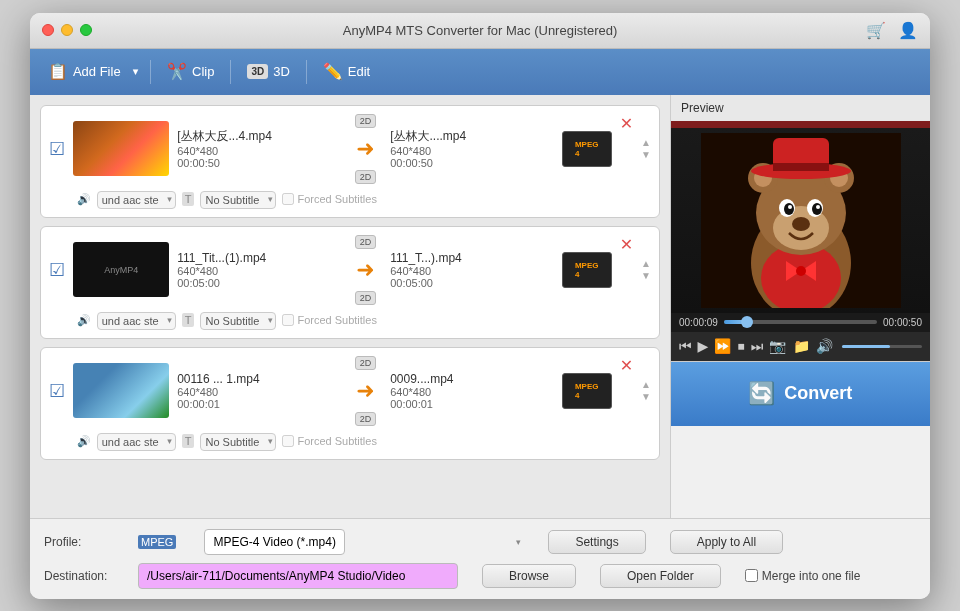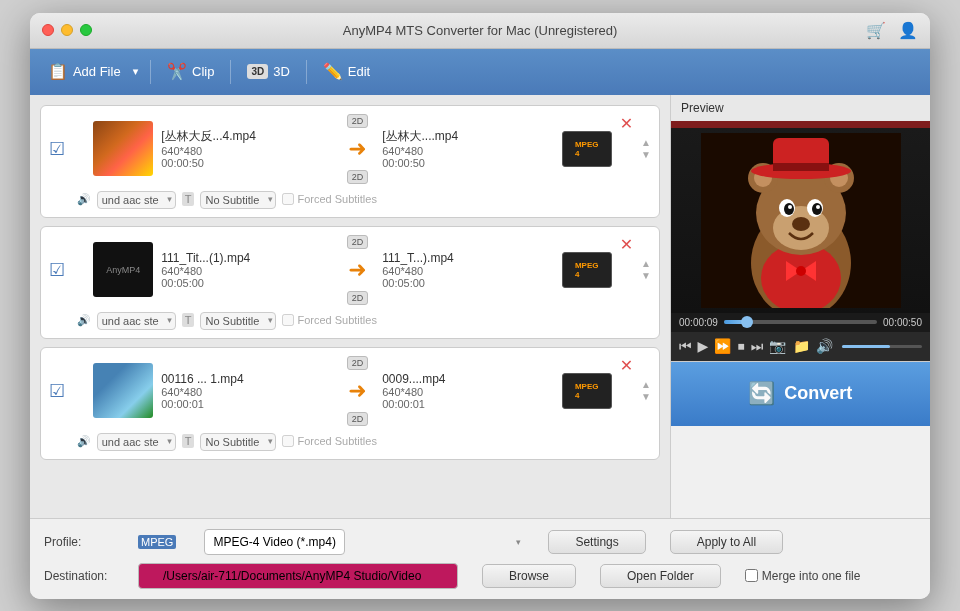--- a/index.html
+++ b/index.html
@@ -112,32 +112,31 @@
       display: flex;
       align-items: center;
       gap: 8px;
     }
     .file-checkbox {
       color: #4a7ab8;
       font-size: 18px;
       cursor: pointer;
     }
     .file-thumb {
-      width: 60px;
+      width: 96px;
       height: 55px;
       background: #222;
       border-radius: 3px;
       overflow: hidden;
       flex-shrink: 0;
       display: flex;
       align-items: center;
       justify-content: center;
       font-size: 10px;
       color: #888;
-      margin-left: 20px;
     }
     .thumb-1 {
       background: linear-gradient(135deg, #8B4513 0%, #D2691E 40%, #FF6347 60%, #FFD700 100%);
     }
     .thumb-2 {
       background: #111;
     }
     .thumb-3 {
       background: linear-gradient(135deg, #4682B4 30%, #87CEEB 70%, #228B22 100%);
     }
@@ -373,25 +372,25 @@
       padding: 4px 26px;
       background: linear-gradient(180deg, #f5f5f5, #e0e0e0);
       border: 1px solid #bbb;
       border-radius: 5px;
       font-size: 12px;
       color: #333;
       cursor: pointer;
     }
     .dest-input {
       flex: 1;
-      padding: 5px 24px;
+      padding: 5px 8px;
       border: 1px solid #bbb;
       border-radius: 4px;
       font-size: 12px;
-      background: #be185d;
+      background: #f0abfc;
       max-width: 320px;
     }
     .merge-label {
       display: flex;
       align-items: center;
       gap: 4px;
       font-size: 12px;
       color: #444;
     }
     .merge-cb { width: 13px; height: 13px; }

